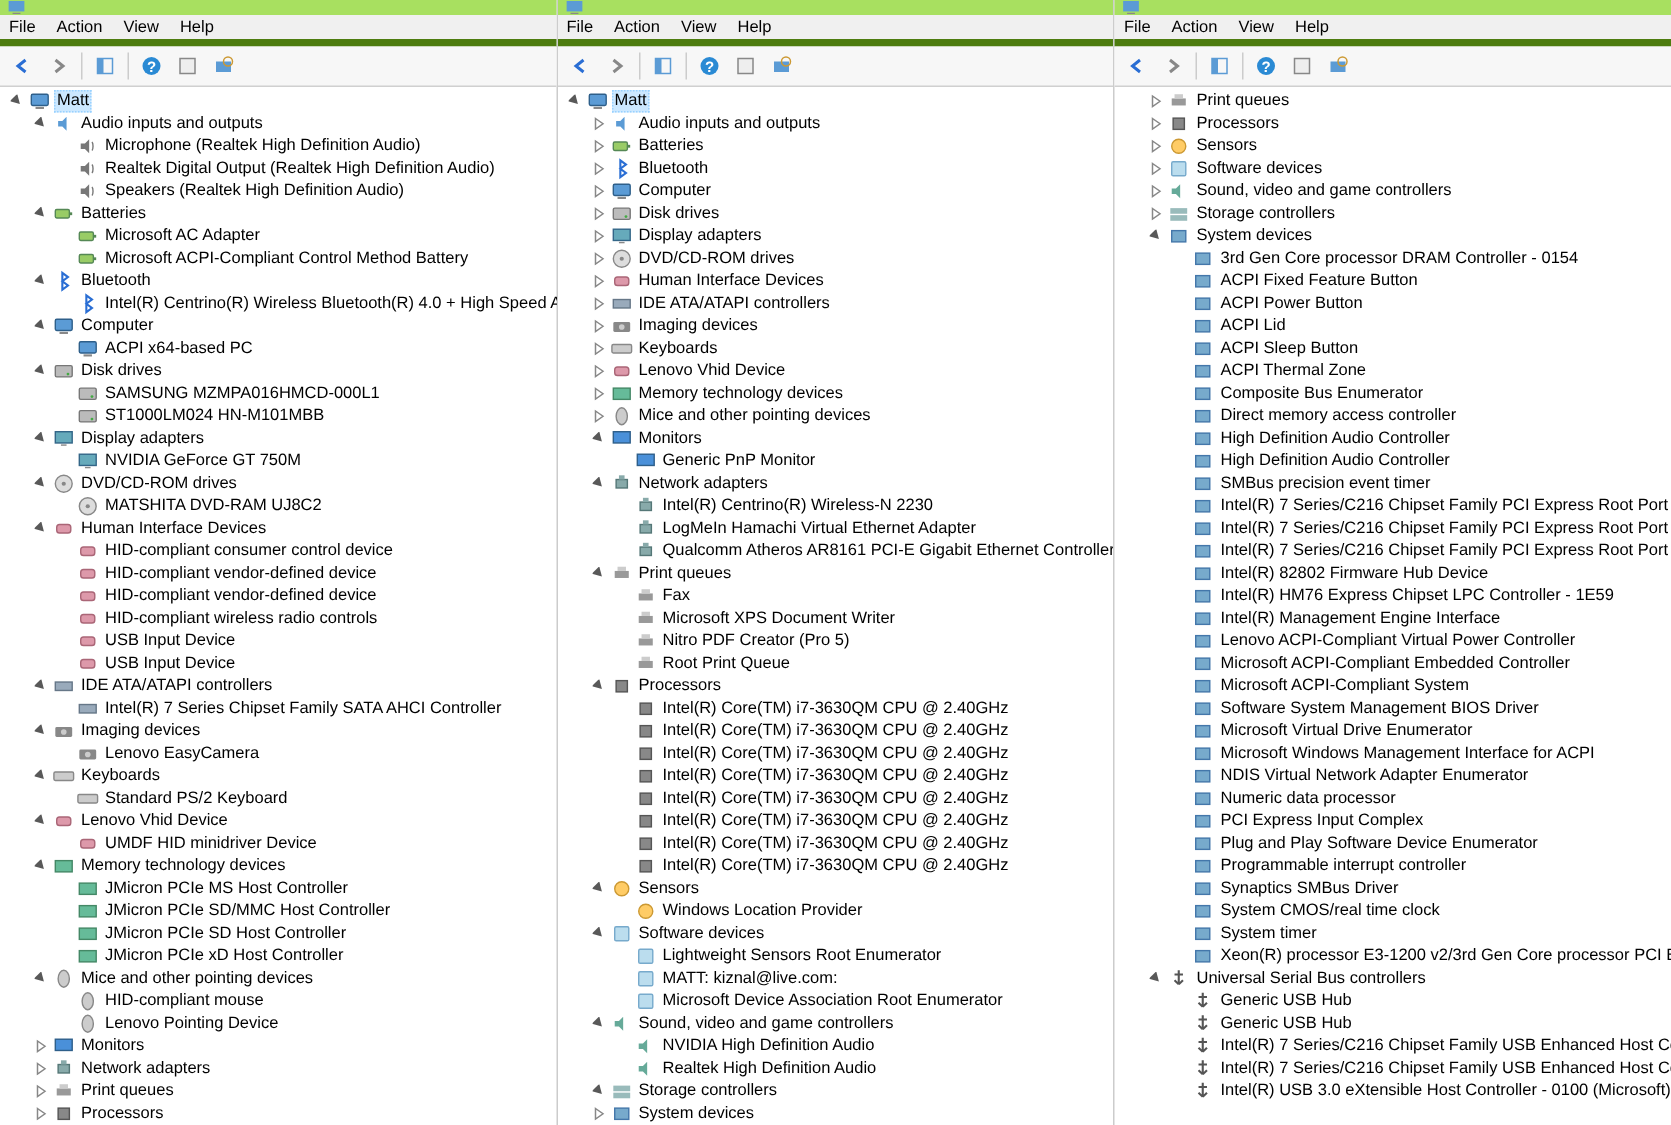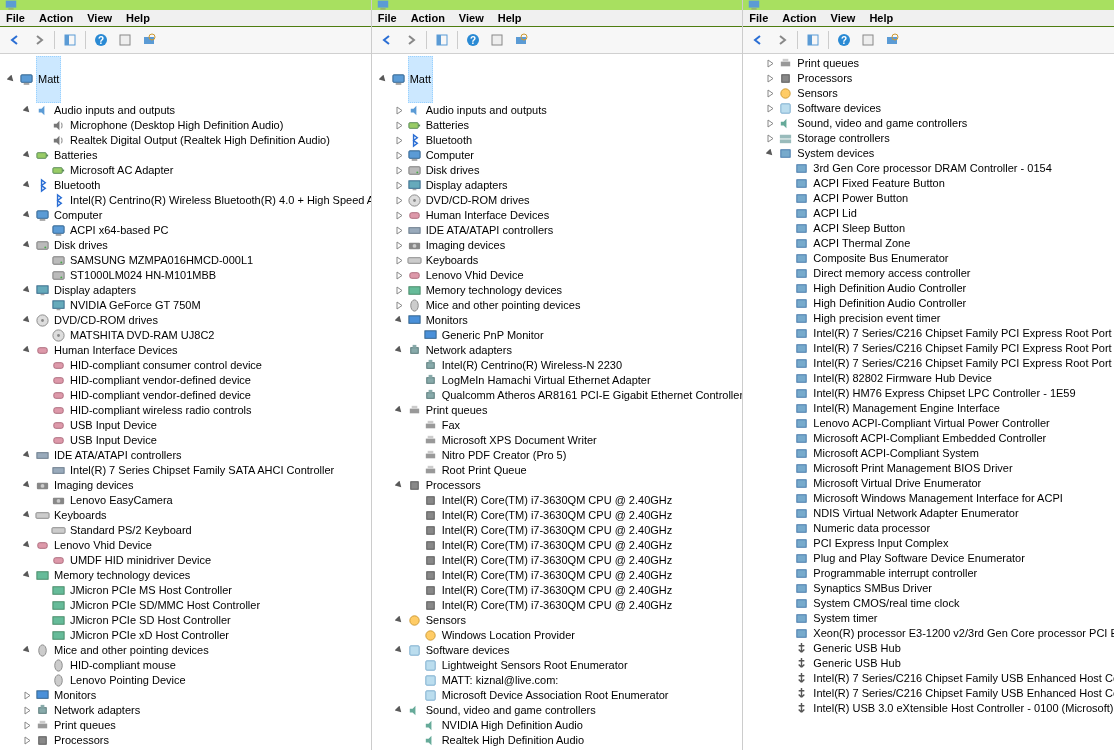--- a/index.html
+++ b/index.html
@@ -28,22 +28,21 @@
     align-items: center;
     padding: 0 4px;
     gap: 4px;
   }
   .titlebar svg { width: 14px; height: 14px; }
   .menubar {
     display: flex;
     gap: 14px;
     padding: 2px 6px;
     background: #f0f0f0;
-    border-bottom: 1px solid #4d7c0f;
-    font-weight: bold;
+    border-bottom: 5px solid #4d7c0f;
   }
   .menubar span { cursor: default; }
   .toolbar {
     display: flex;
     align-items: center;
     gap: 2px;
     padding: 2px 4px;
     background: #f7f7f7;
     border-bottom: 1px solid #d0d0d0;
   }
@@ -81,21 +80,21 @@
     align-items: center; justify-content: center;
     flex-shrink: 0;
   }
   .label {
     padding: 0 2px;
     cursor: default;
   }
   .label.selected {
     background: #cce8ff;
     border: 1px dotted #99d1ff;
-    padding: 16px 1px;
+    padding: 0 1px;
   }
   .children {
     padding-left: 16px;
   }
   
   .tree::-webkit-scrollbar { width: 14px; }
   .tree::-webkit-scrollbar-thumb { background: #c0c0c0; }
   .tree::-webkit-scrollbar-track { background: #f0f0f0; }
 </style>
 </head>
@@ -185,35 +184,47 @@
             <div class="children">
               <div class="node">
                 <div class="row">
                   <span class="exp empty"></span>
                   <span class="icon">
                     <svg viewBox="0 0 16 16">
                       <path d="M3 6v4h3l3 3V3L6 6z" fill="#777"></path>
                       <path d="M11 5c1 1 1 5 0 6" stroke="#777" fill="none"></path>
                     </svg>
                   </span>
-                  <span class="label">Microphone (Desktop High Definition Audio)</span>
+                  <span class="label">Microphone (Realtek High Definition Audio)</span>
                 </div>
               </div>
               <div class="node">
                 <div class="row">
                   <span class="exp empty"></span>
                   <span class="icon">
                     <svg viewBox="0 0 16 16">
                       <path d="M3 6v4h3l3 3V3L6 6z" fill="#777"></path>
                       <path d="M11 5c1 1 1 5 0 6" stroke="#777" fill="none"></path>
                     </svg>
                   </span>
                   <span class="label">Realtek Digital Output (Realtek High Definition Audio)</span>
                 </div>
               </div>
+              <div class="node">
+                <div class="row">
+                  <span class="exp empty"></span>
+                  <span class="icon">
+                    <svg viewBox="0 0 16 16">
+                      <path d="M3 6v4h3l3 3V3L6 6z" fill="#777"></path>
+                      <path d="M11 5c1 1 1 5 0 6" stroke="#777" fill="none"></path>
+                    </svg>
+                  </span>
+                  <span class="label">Speakers (Realtek High Definition Audio)</span>
+                </div>
+              </div>
             </div>
           </div>
           <div class="node">
             <div class="row">
               <span class="exp">
                 <svg width="9" height="9" viewBox="0 0 9 9">
                   <path d="M1 1 L7 4.5 L1 8 Z" fill="#595959" transform="rotate(45 4.5 4.5)"></path>
                 </svg>
               </span>
               <span class="icon">
@@ -228,20 +239,32 @@
               <div class="node">
                 <div class="row">
                   <span class="exp empty"></span>
                   <span class="icon">
                     <svg viewBox="0 0 16 16">
                       <rect x="2" y="5" width="10" height="6" rx="1" fill="#9c6" stroke="#585"></rect>
                       <rect x="12" y="7" width="2" height="2" fill="#585"></rect>
                     </svg>
                   </span>
                   <span class="label">Microsoft AC Adapter</span>
+                </div>
+              </div>
+              <div class="node">
+                <div class="row">
+                  <span class="exp empty"></span>
+                  <span class="icon">
+                    <svg viewBox="0 0 16 16">
+                      <rect x="2" y="5" width="10" height="6" rx="1" fill="#9c6" stroke="#585"></rect>
+                      <rect x="12" y="7" width="2" height="2" fill="#585"></rect>
+                    </svg>
+                  </span>
+                  <span class="label">Microsoft ACPI-Compliant Control Method Battery</span>
                 </div>
               </div>
             </div>
           </div>
           <div class="node">
             <div class="row">
               <span class="exp">
                 <svg width="9" height="9" viewBox="0 0 9 9">
                   <path d="M1 1 L7 4.5 L1 8 Z" fill="#595959" transform="rotate(45 4.5 4.5)"></path>
                 </svg>
@@ -1735,21 +1758,21 @@
               </div>
             </div>
             <div class="node">
               <div class="row">
                 <span class="exp empty"></span>
                 <span class="icon">
                   <svg viewBox="0 0 16 16">
                     <rect x="3" y="4" width="10" height="8" fill="#7ac" stroke="#47a"></rect>
                   </svg>
                 </span>
-                <span class="label">High precision event timer</span>
+                <span class="label">SMBus precision event timer</span>
               </div>
             </div>
             <div class="node">
               <div class="row">
                 <span class="exp empty"></span>
                 <span class="icon">
                   <svg viewBox="0 0 16 16">
                     <rect x="3" y="4" width="10" height="8" fill="#7ac" stroke="#47a"></rect>
                   </svg>
                 </span>
@@ -1845,21 +1868,21 @@
               </div>
             </div>
             <div class="node">
               <div class="row">
                 <span class="exp empty"></span>
                 <span class="icon">
                   <svg viewBox="0 0 16 16">
                     <rect x="3" y="4" width="10" height="8" fill="#7ac" stroke="#47a"></rect>
                   </svg>
                 </span>
-                <span class="label">Microsoft Print Management BIOS Driver</span>
+                <span class="label">Software System Management BIOS Driver</span>
               </div>
             </div>
             <div class="node">
               <div class="row">
                 <span class="exp empty"></span>
                 <span class="icon">
                   <svg viewBox="0 0 16 16">
                     <rect x="3" y="4" width="10" height="8" fill="#7ac" stroke="#47a"></rect>
                   </svg>
                 </span>
@@ -1972,20 +1995,33 @@
                   <svg viewBox="0 0 16 16">
                     <rect x="3" y="4" width="10" height="8" fill="#7ac" stroke="#47a"></rect>
                   </svg>
                 </span>
                 <span class="label">Xeon(R) processor E3-1200 v2/3rd Gen Core processor PCI Express Root Port - 0151</span>
               </div>
             </div>
           </div>
         </div>
         <div class="node">
+          <div class="row">
+            <span class="exp">
+              <svg width="9" height="9" viewBox="0 0 9 9">
+                <path d="M1 1 L7 4.5 L1 8 Z" fill="#595959" transform="rotate(45 4.5 4.5)"></path>
+              </svg>
+            </span>
+            <span class="icon">
+              <svg viewBox="0 0 16 16">
+                <path d="M8 2v10M8 12l-3-3M8 12l3-3M5 5h6" stroke="#555" stroke-width="1.5" fill="none"></path>
+              </svg>
+            </span>
+            <span class="label">Universal Serial Bus controllers</span>
+          </div>
           <div class="children">
             <div class="node">
               <div class="row">
                 <span class="exp empty"></span>
                 <span class="icon">
                   <svg viewBox="0 0 16 16">
                     <path d="M8 2v10M8 12l-3-3M8 12l3-3M5 5h6" stroke="#555" stroke-width="1.5" fill="none"></path>
                   </svg>
                 </span>
                 <span class="label">Generic USB Hub</span>

